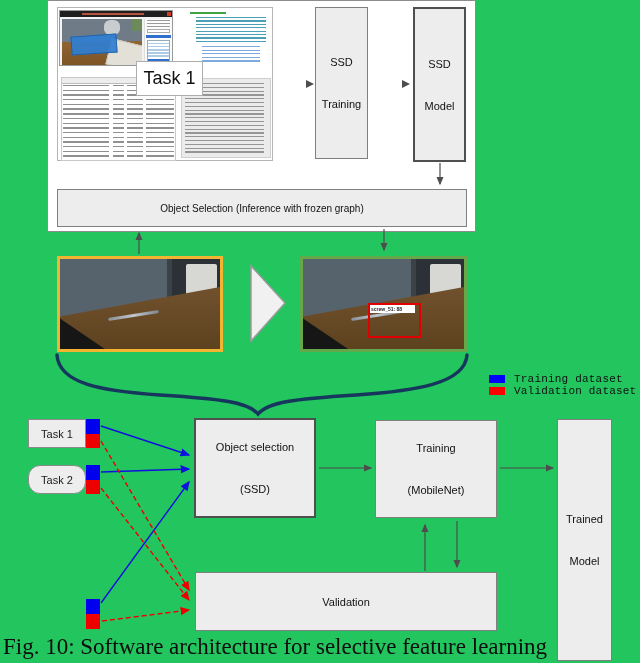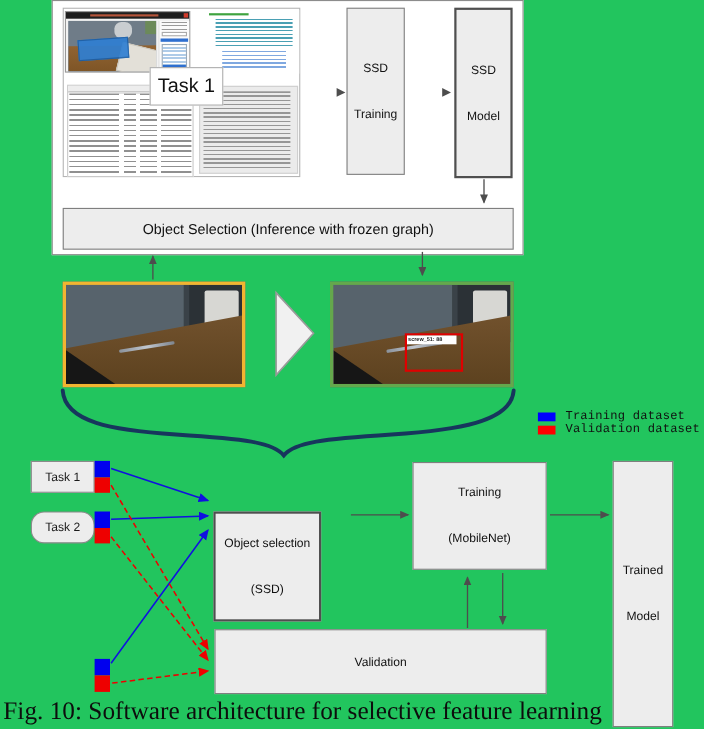--- a/index.html
+++ b/index.html
@@ -79,21 +79,21 @@
              linear-gradient(90deg,transparent 0 41%,#fff 41% 45%,transparent 45% 55%,#fff 55% 58%,transparent 58% 72%,#fff 72% 75%,transparent 75%),
              repeating-linear-gradient(to bottom,rgba(70,70,70,.6) 0 1.4px,transparent 1.4px 4.7px);}
   .console{position:absolute;left:123px;top:70px;width:90px;height:80px;background:#ebebeb;
            border:1px solid #cfcfcf;box-sizing:border-box;}
   .console .lines{position:absolute;left:3px;top:4px;right:6px;bottom:4px;
            background:repeating-linear-gradient(to bottom,rgba(80,80,80,.55) 0 1.2px,transparent 1.2px 3.8px);}
 
   
   .inference-bar{position:absolute;left:57px;top:189px;width:410px;height:38px;background:#ededed;
                  border:1px solid #7f7f7f;box-sizing:border-box;display:flex;align-items:center;
-                 justify-content:center;font-size:13px;color:#111;}
+                 justify-content:center;font-size:10px;color:#111;}
 
   
   .photo{position:absolute;width:161px;height:90px;box-sizing:content-box;}
   .photo-left{left:57px;top:256px;border:3px solid #f2b431;width:160px;}
   .photo-right{left:300px;top:256px;border:3px solid #64a84c;}
   .det-box{position:absolute;left:65px;top:44px;width:53px;height:35px;border:2px solid #e00000;
            box-sizing:border-box;z-index:2;}
   .det-label{position:absolute;left:0;top:0;right:4px;height:8px;background:#fff;color:#222;
              font-size:5px;line-height:8px;font-weight:bold;overflow:hidden;white-space:nowrap;padding-left:1px;}
 
@@ -220,21 +220,21 @@
   <div class="task-squares" style="top:465px;">
     <div class="sq-blue"></div>
     <div class="sq-red"></div>
   </div>
 
   <div class="task-squares" style="top:599px;height:30px;">
     <div class="sq-blue"></div>
     <div class="sq-red"></div>
   </div>
 
-  <div class="box thick twoline" style="left:194px;top:418px;width:98px;height:100px;margin-top:47px;">
+  <div class="box thick twoline" style="left:194px;top:418px;width:122px;height:100px;">
     <span>Object selection</span>
     <span>(SSD)</span>
   </div>
   <div class="box twoline" style="left:375px;top:420px;width:122px;height:98px;">
     <span>Training</span>
     <span>(MobileNet)</span>
   </div>
   <div class="box twoline" style="left:557px;top:419px;width:55px;height:242px;">
     <span>Trained</span>
     <span>Model</span>

